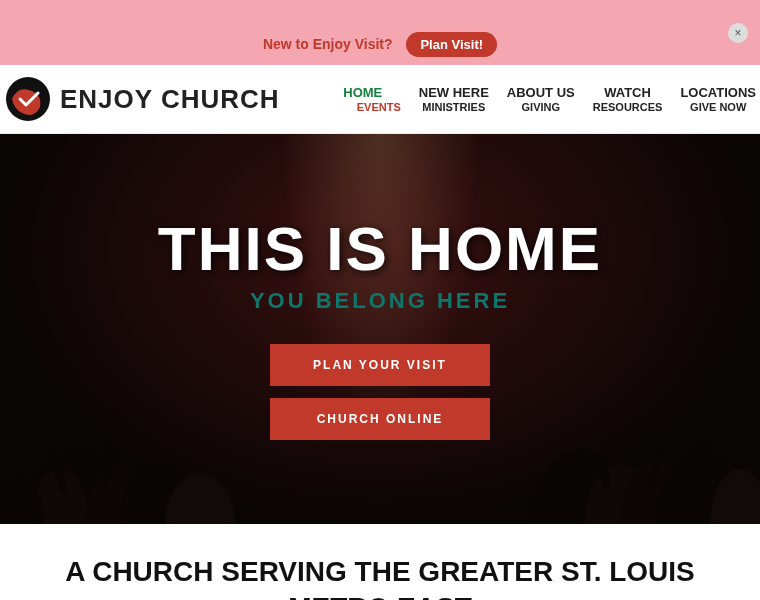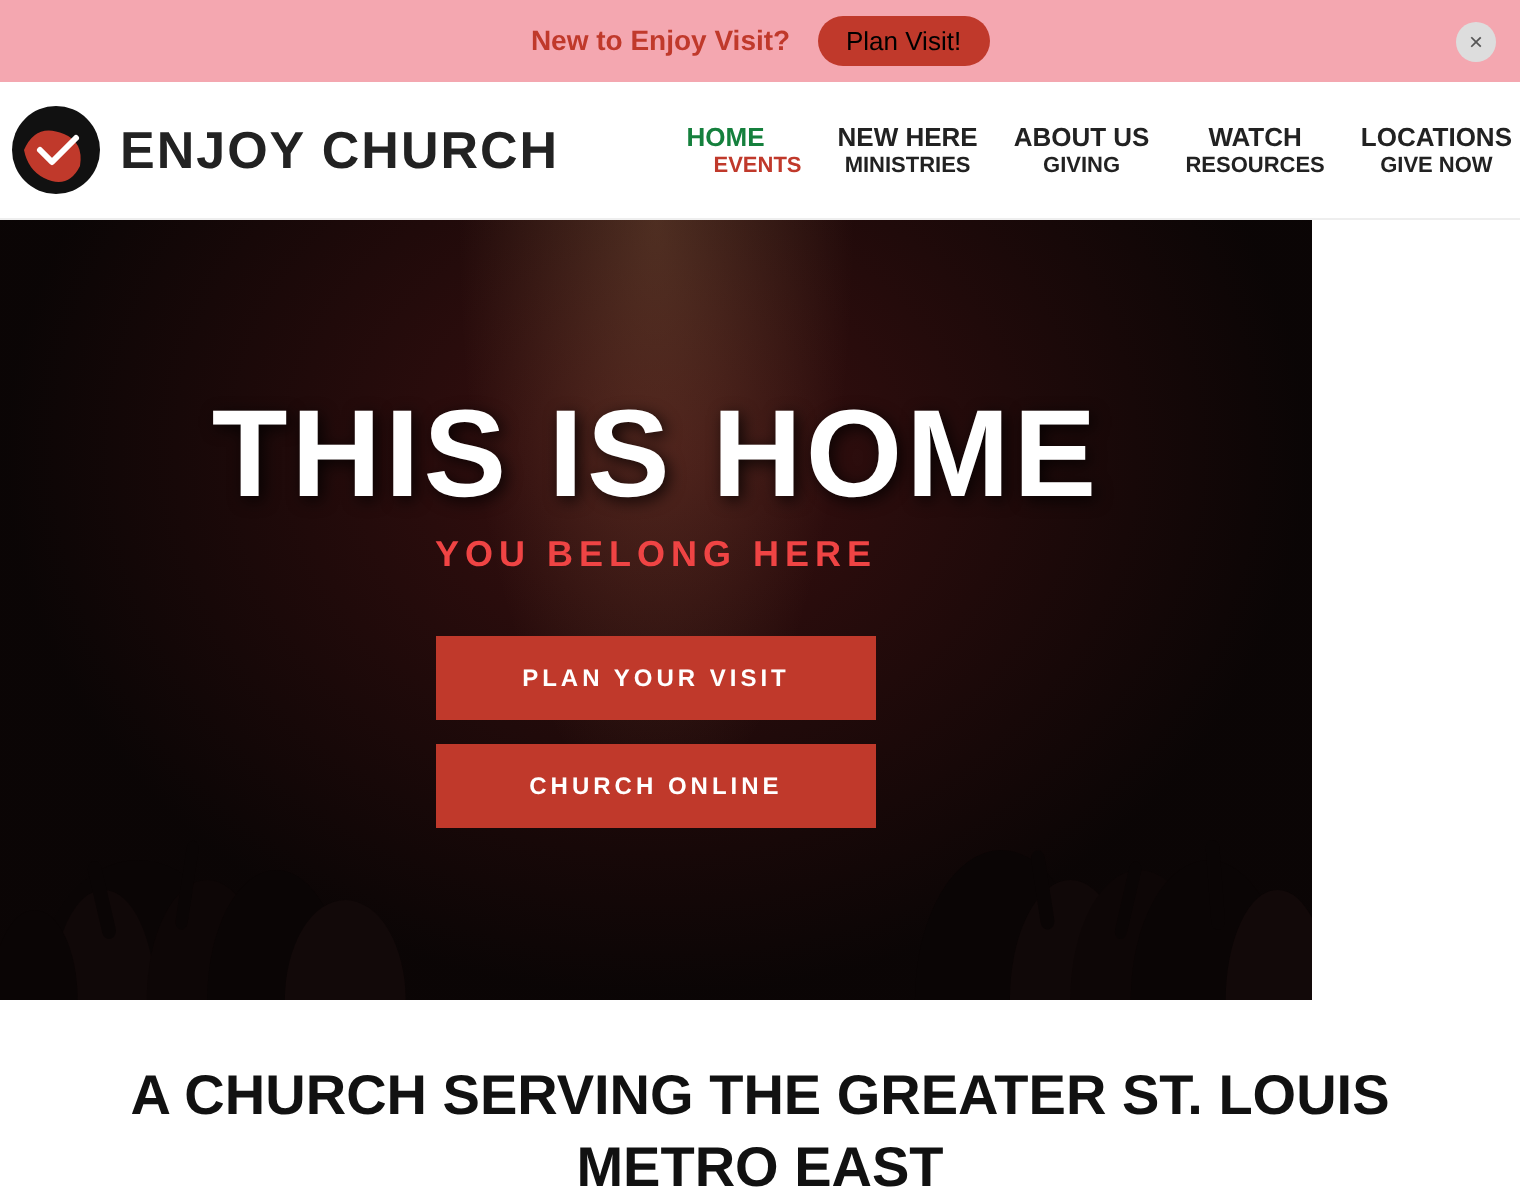--- a/index.html
+++ b/index.html
@@ -18,28 +18,29 @@
     .announcement-text {
       font-size: 14px;
       color: #333;
       font-weight: 600;
     }
     .announcement-text span {
       color: #c0392b;
     }
     .plan-visit-btn {
       background-color: #c0392b;
-      color: #000000;
+      color: #ffffff;
       border: none;
       border-radius: 20px;
       padding: 5px 14px;
       font-size: 13px;
-      font-weight: normal;
+      font-weight: bold;
       margin-left: 10px;
       cursor: pointer;
+      margin-top: 24px;
     }
     .close-btn {
       position: absolute;
       right: 12px;
       top: 50%;
       transform: translateY(-50%);
       background: #ddd;
       border: none;
       border-radius: 50%;
       width: 20px;
@@ -108,21 +109,21 @@
       margin-top: 1px;
     }
     .nav-item .nav-bottom.active {
       color: #c0392b;
       margin-left: 32px;
     }
 
     
     .hero {
       position: relative;
-      width: 656px;
+      width: 760px;
       height: 390px;
       background: #1a0a0a;
       display: flex;
       flex-direction: column;
       align-items: center;
       justify-content: center;
       overflow: hidden;
     }
     .hero-bg {
       position: absolute;
@@ -163,23 +164,23 @@
       font-size: 62px;
       font-weight: 900;
       color: #ffffff;
       text-transform: uppercase;
       letter-spacing: 2px;
       line-height: 1;
       margin-bottom: 8px;
       text-shadow: 2px 2px 8px rgba(0,0,0,0.8);
     }
     .hero-subtitle {
-      font-size: 18px;
+      font-size: 22px;
       font-weight: 900;
-      color: #ef4444;
+      color: #0f766e;
       text-transform: uppercase;
       letter-spacing: 3px;
       margin-bottom: 30px;
     }
     .hero-buttons {
       display: flex;
       flex-direction: column;
       align-items: center;
       gap: 12px;
     }

